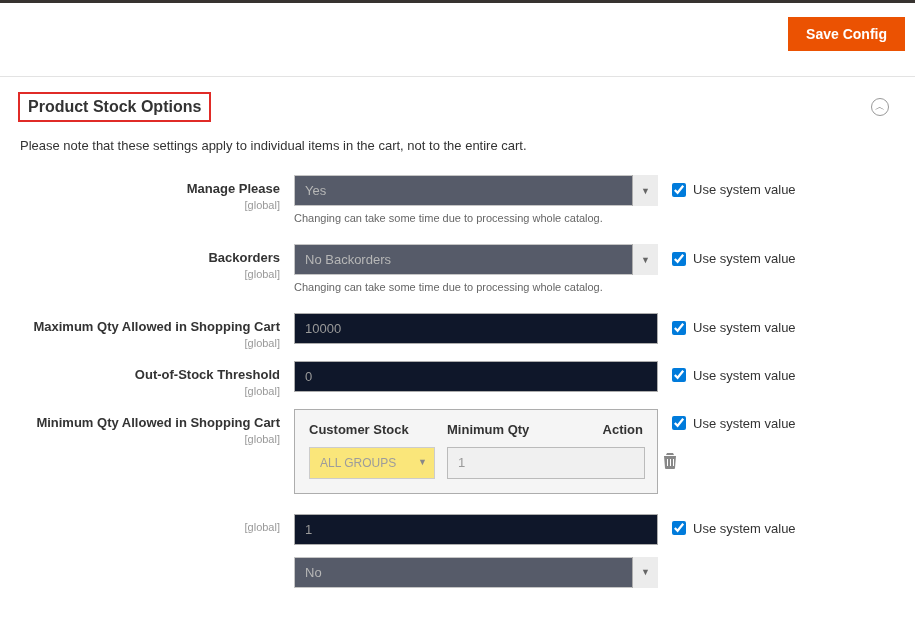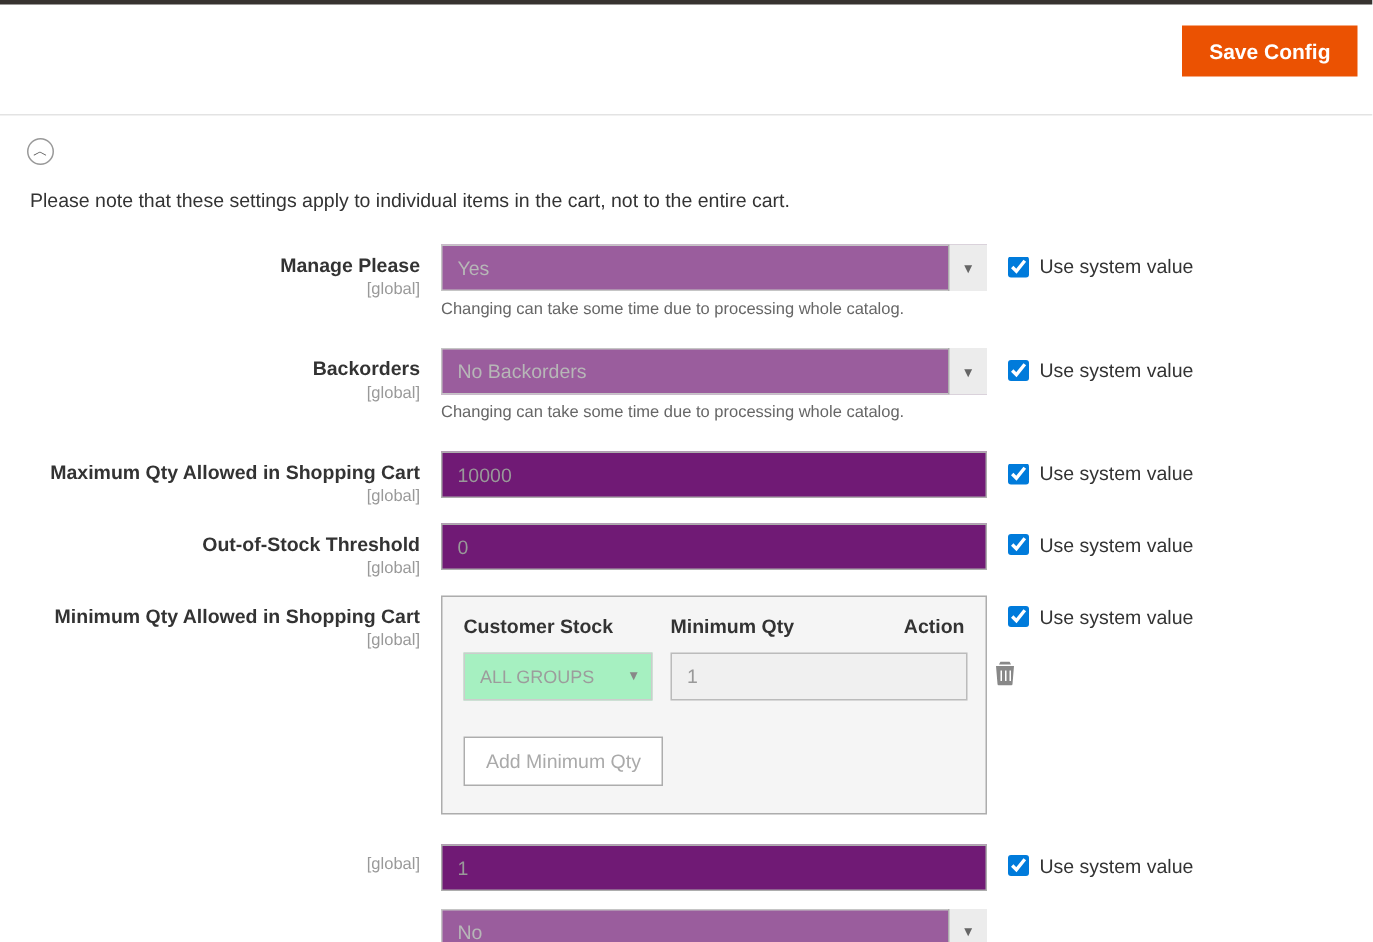--- a/index.html
+++ b/index.html
@@ -26,21 +26,21 @@
     .field-label { font-size: 13px; font-weight: 600; color: #333; line-height: 1.3; }
     .field-scope { font-size: 11px; color: #999; display: block; margin-top: 1px; }
     
     .field-input-col { width: 364px; flex-shrink: 0; }
     .field-hint { font-size: 11px; color: #666; margin-top: 6px; }
     
     .text-input, .select-input {
       width: 100%; height: 31px; padding: 0 10px; font-size: 13px; color: #555;
       border: 1px solid #adadad; background: #fff;
     }
-    .text-input:disabled, .select-input:disabled { background: #701a75; color: #999; }
+    .text-input:disabled, .select-input:disabled { background: #0f172a; color: #999; }
     
     .select-wrap { position: relative; }
     .select-input { appearance: none; -webkit-appearance: none; padding-right: 30px; }
     .select-arrow {
       position: absolute; right: 0; top: 0; width: 26px; height: 31px;
       border-left: 1px solid #adadad; display: flex; align-items: center; justify-content: center;
       pointer-events: none; background: #f8f8f8; font-size: 9px; color: #666;
     }
     .select-input:disabled + .select-arrow { background: #ececec; }
     
@@ -51,40 +51,43 @@
     .subgroup { background: #f5f5f5; border: 1px solid #adadad; padding: 0; }
     .subgroup-header { display: flex; padding: 12px 14px 10px; }
     .sg-cust { flex: 0 0 138px; font-weight: 600; font-size: 13px; }
     .sg-qty { flex: 1; font-weight: 600; font-size: 13px; }
     .sg-act { flex: 0 0 50px; text-align: right; font-weight: 600; font-size: 13px; }
     
     .subgroup-row { display: flex; align-items: center; padding: 0 14px 14px; gap: 12px; }
     .sg-select-wrap { position: relative; flex: 0 0 126px; }
     .sg-select {
       width: 100%; height: 32px; padding: 0 24px 0 10px; font-size: 12px; color: #777;
-      border: 1px solid #bbb; background: #86efac; appearance: none; -webkit-appearance: none;
+      border: 1px solid #bbb; background: #fde047; appearance: none; -webkit-appearance: none;
     }
     .sg-select-arrow { position: absolute; right: 8px; top: 10px; font-size: 9px; color: #888; pointer-events: none; }
     .sg-text { flex: 1; height: 32px; padding: 0 10px; font-size: 13px; border: 1px solid #bbb; background: #f0f0f0; color: #999; }
     .sg-trash { flex: 0 0 26px; text-align: center; color: #888; font-size: 15px; cursor: pointer; }
     
     .subgroup-footer { padding: 10px 14px 18px; }
     .btn-secondary { background: #fff; border: 1px solid #adadad; color: #888; padding: 8px 14px; font-size: 13px; cursor: pointer; }
     .btn-secondary:disabled { color: #aaa; cursor: default; }
   </style>
 </head>
 <body>
 
 <div class="top-bar"></div>
 
 <div class="header">
   <button class="btn-primary">Save Config</button>
 </div>
 
 <div class="section-header">
+  <span class="section-title-wrap">
+    <span class="section-title">Product Stock Options</span>
+  </span>
   <button class="collapse-btn">
     <span>︿</span>
   </button>
 </div>
 
 <div class="section-note">Please note that these settings apply to individual items in the cart, not to the entire cart.</div>
 
 <div class="form-area">
 
   <div class="field-row tall">
@@ -176,23 +179,20 @@
           </div>
           <input type="text" class="sg-text" disabled="" value="1" style="">
           <span class="sg-trash">
             <span>
               <svg width="14" height="16" viewBox="0 0 14 16" fill="#888">
                   <path d="M1 3h12l-1 12a1 1 0 0 1-1 1H3a1 1 0 0 1-1-1L1 3zm3-3h6l1 2H3l1-2zM4 6v7h1V6H4zm3 0v7h1V6H7zm3 0v7h1V6h-1z"></path>
                 </svg>
             </span>
           </span>
         </div>
-        <div class="subgroup-footer">
-          <button class="btn-secondary" disabled="">Add Minimum Qty</button>
-        </div>
       </div>
     </div>
     <div class="field-check-col">
       <input type="checkbox" class="checkbox" checked="" style="">
       <span class="check-label">Use system value</span>
     </div>
   </div>
 
   <div class="field-row">
     <div class="field-label-col">

